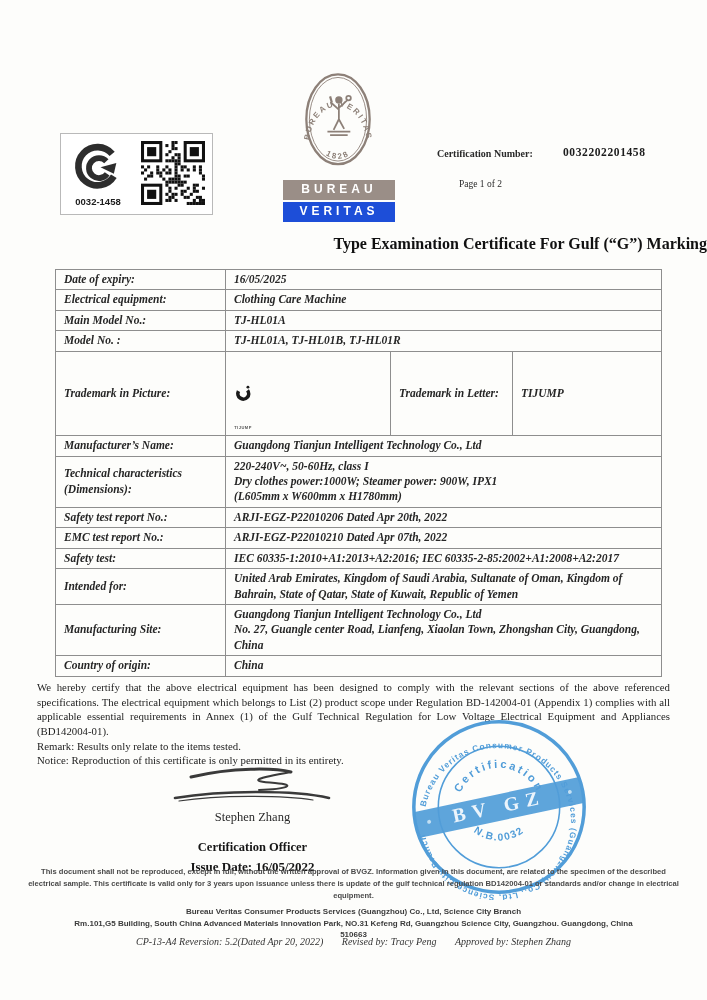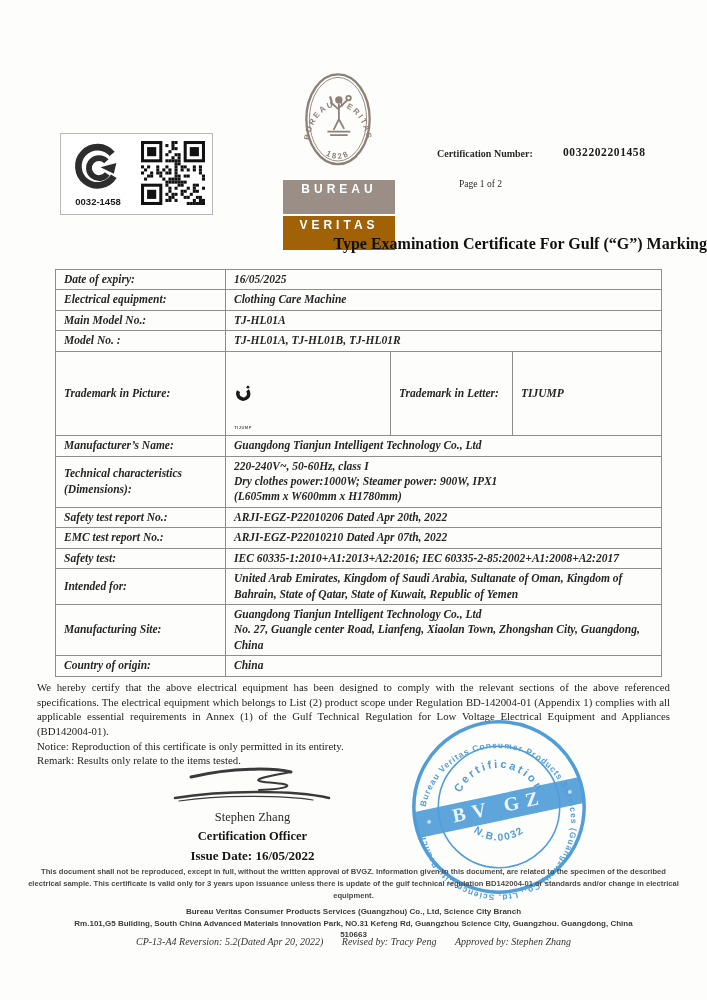--- a/index.html
+++ b/index.html
@@ -7,45 +7,45 @@
         font-family:"Liberation Serif",serif;color:#222;}
   
   .gmark-box{position:absolute;left:60px;top:133px;width:153px;height:82px;
              background:#fff;border:1.5px solid #b9b9b9;box-sizing:border-box;}
   .gmark-logo{position:absolute;left:12px;top:9px;}
   .gmark-code{position:absolute;left:4px;top:62px;width:66px;text-align:center;
               font-family:"Liberation Sans",sans-serif;font-weight:bold;font-size:9.5px;color:#1d1d1d;}
   .qr{position:absolute;left:80px;top:7px;}
   .emblem{position:absolute;left:294px;top:60px;}
   .bv-boxes{position:absolute;left:283px;top:180px;width:112px;}
-  .bv-line{height:34px;line-height:18px;text-align:center;color:#fff;
+  .bv-line{height:20px;line-height:18px;text-align:center;color:#fff;
            font-family:"Liberation Sans",sans-serif;font-weight:bold;font-size:12px;letter-spacing:4px;}
   .bv-bureau{background:#9a8e87;margin-bottom:2px;}
-  .bv-veritas{background:#a16207;}
+  .bv-veritas{background:#1d4ed8;}
   .certnum-label{position:absolute;left:437px;top:148px;font-weight:bold;font-size:10px;color:#2a2a2a;}
   .certnum-value{position:absolute;left:563px;top:146px;font-weight:bold;font-size:11.5px;letter-spacing:.6px;color:#1c1c1c;}
   .page-label{position:absolute;left:459px;top:179px;font-size:9.5px;color:#2a2a2a;}
   
   .title{position:absolute;left:0;top:235px;width:707px;text-align:right;
          font-size:16px;font-weight:bold;color:#111;}
   
   table.cert{position:absolute;left:55px;top:269px;width:606px;border-collapse:collapse;
              table-layout:fixed;}
   table.cert td{border:1px solid #8e8e8e;padding:2px 8px;vertical-align:middle;
                 font-style:italic;font-weight:bold;font-size:11.5px;line-height:1.34;
                 color:#262626;white-space:pre-line;overflow:hidden;margin-top:7px;}
   
   .body-text{position:absolute;left:37px;top:680px;width:633px;font-size:10.8px;
              line-height:1.36;color:#1d1d1d;}
   .body-text .para{text-align:justify;}
   
   .sig-swirl{position:absolute;left:163px;top:762px;}
   .sig-block{position:absolute;left:145px;top:810px;width:215px;text-align:center;}
   .sig-name{font-size:12.5px;color:#2a2a2a;}
-  .sig-role{font-size:12.5px;font-weight:bold;margin-top:4px;color:#161616;}
+  .sig-role{font-size:12.5px;font-weight:bold;margin-top:15px;color:#161616;}
   .sig-date{font-size:13px;font-weight:bold;margin-top:4px;color:#161616;}
   
   .stamp{position:absolute;left:406px;top:714px;opacity:.9;}
   
   .disclaimer{position:absolute;left:28px;top:866px;width:651px;text-align:center;
               font-family:"Liberation Sans",sans-serif;font-weight:bold;font-size:7.6px;
               line-height:1.55;color:#4b4b4b;}
   .addr{position:absolute;left:10px;top:906px;width:687px;text-align:center;
         font-family:"Liberation Sans",sans-serif;font-weight:bold;font-size:8px;
         line-height:1.45;color:#3c3c3c;}
@@ -290,22 +290,22 @@
     </tr>
     <tr>
       <td>Country of origin:</td>
       <td colspan="3">China</td>
     </tr>
   </tbody>
     </table>
 
   <div class="body-text">
     <div class="para">We hereby certify that the above electrical equipment has been designed to comply with the relevant sections of the above referenced specifications. The electrical equipment which belongs to List (2) product scope under Regulation BD-142004-01 (Appendix 1) complies with all applicable essential requirements in Annex (1) of the Gulf Technical Regulation for Low Voltage Electrical Equipment and Appliances (BD142004-01).</div>
+    <div>Remark: Results only relate to the items tested.</div>
     <div>Notice: Reproduction of this certificate is only permitted in its entirety.</div>
-    <div>Remark: Results only relate to the items tested.</div>
   </div>
 
   <svg class="sig-swirl" width="180" height="52" viewBox="0 0 180 52">
     <g fill="none" stroke="#3a3a3a" stroke-linecap="round">
       <path d="M 28,15 C 70,5 112,6 128,10" stroke-width="3"></path>
       <path d="M 128,10 C 95,16 82,19 112,21 C 135,23 124,27 96,28" stroke-width="2"></path>
       <path d="M 12,36 C 60,28 132,28 166,36" stroke-width="2.6"></path>
       <path d="M 16,39 C 55,33 120,33 150,38" stroke-width="1.2"></path>
     </g>
   </svg>

